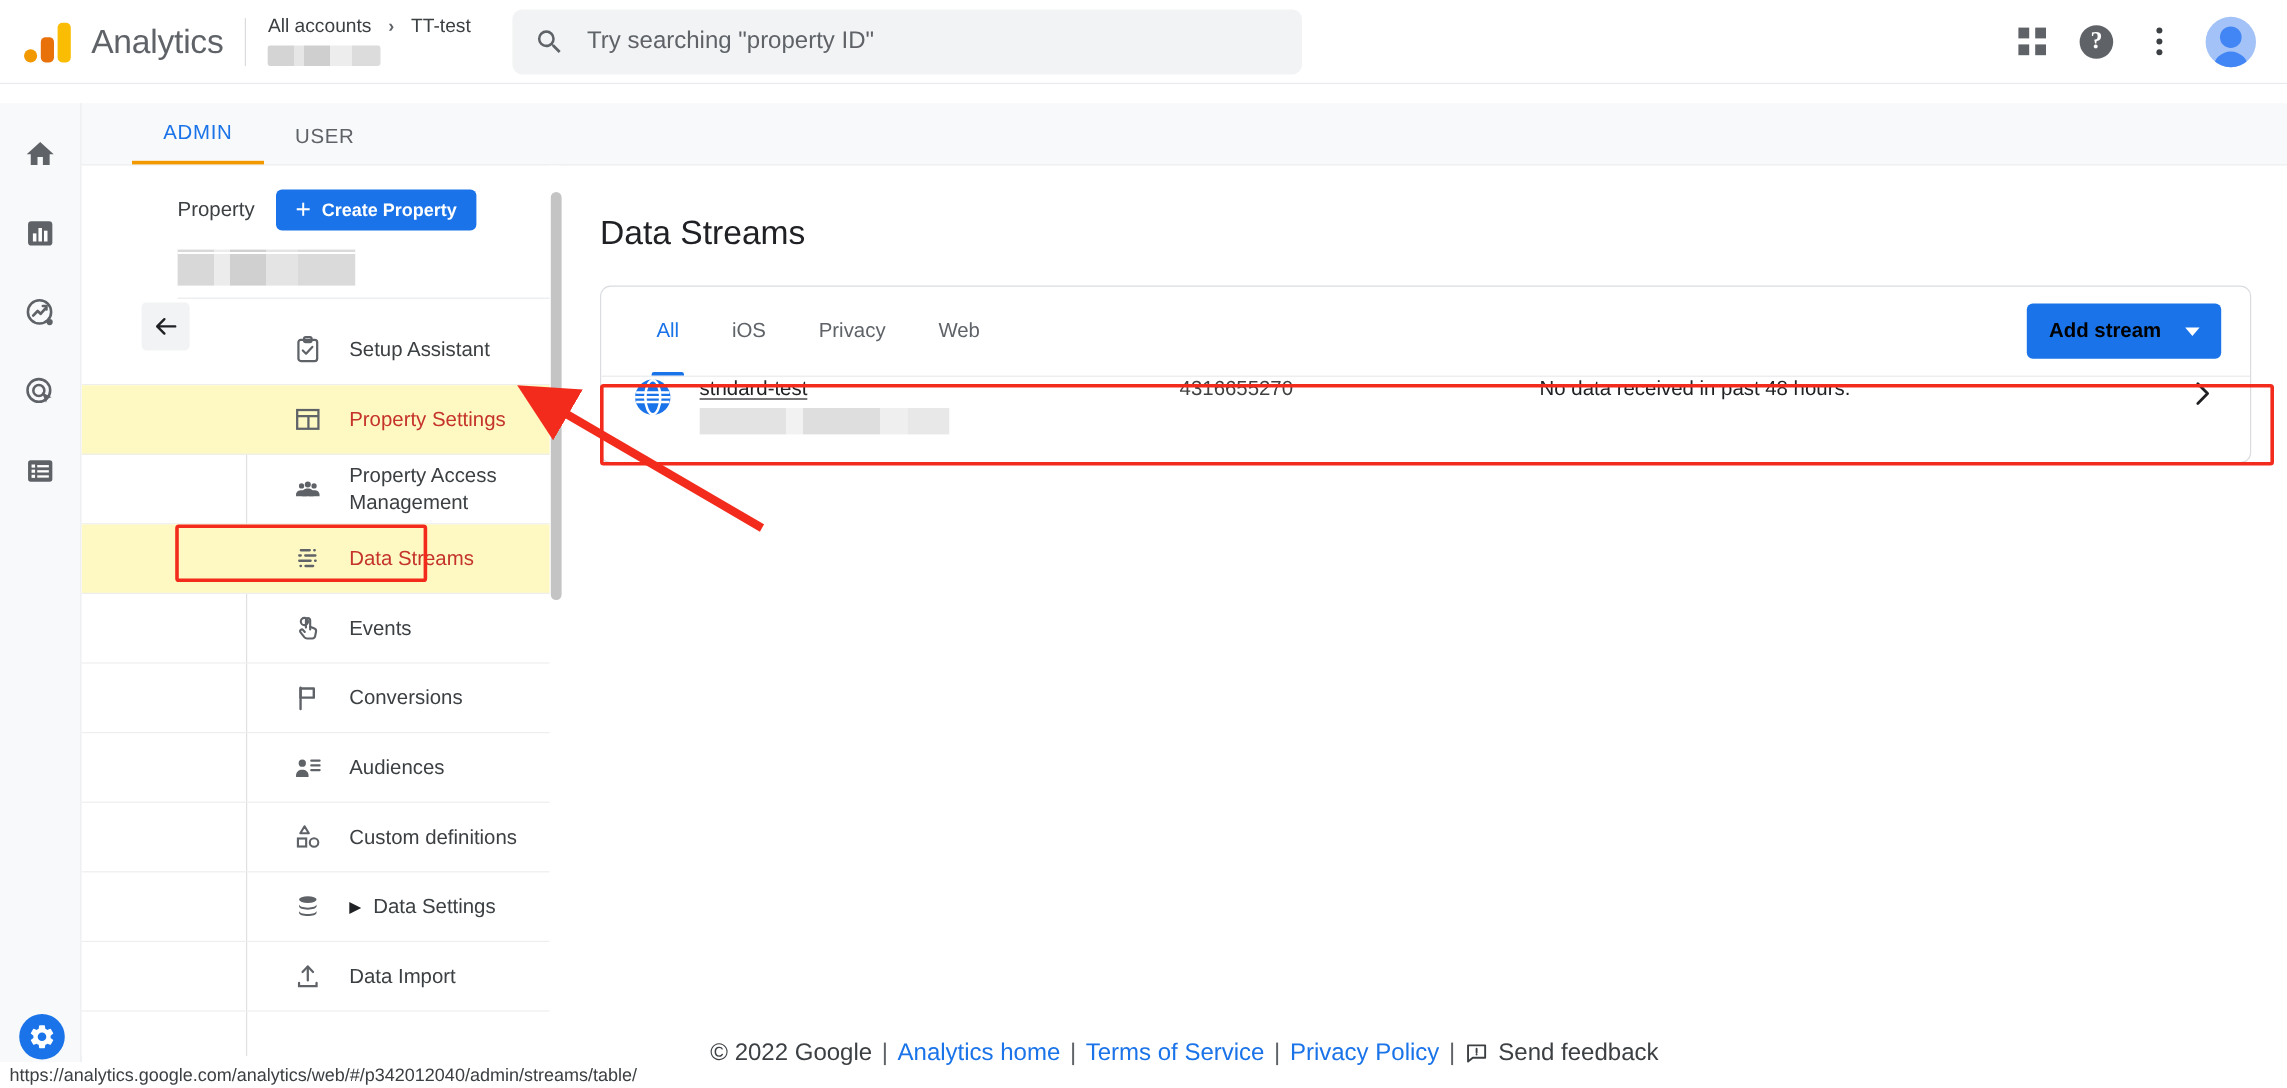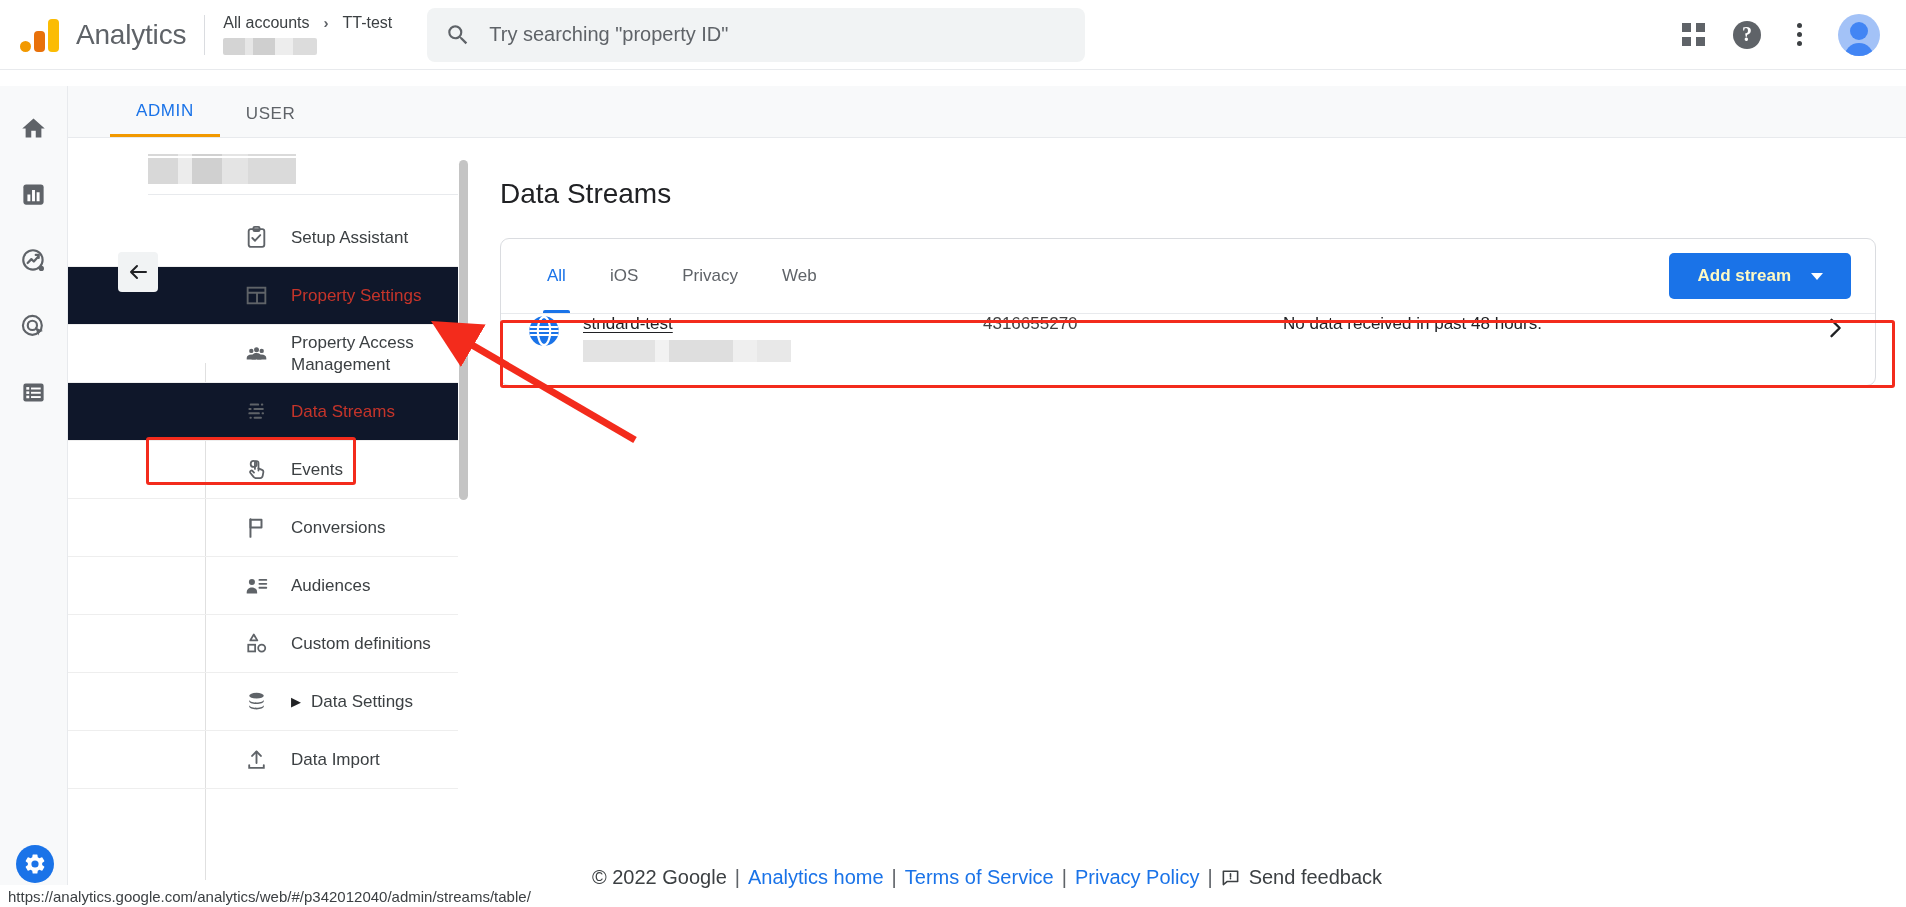--- a/index.html
+++ b/index.html
@@ -120,21 +120,21 @@
   #navspine { position: absolute; top: 225px; left: 137px; width: 1px; height: 517px; background: #e0e0e0; }
 
   #navlist { margin-top: 14px; padding-left: 175px; }
   .navitem {
     position: relative; min-height: 58px; display: flex; align-items: center;
     gap: 22px; padding-right: 20px; cursor: pointer;
     border-bottom: 1px solid #eeeeee; margin-left: -175px; padding-left: 175px;
   }
   .navitem .nicon { width: 26px; height: 26px; flex: 0 0 auto; display: flex; align-items: center; justify-content: center; }
   .navitem .nlabel { font-size: 17px; color: #3c4043; line-height: 1.26; }
-  .navitem.selected { background: #0f172a; }
+  .navitem.selected { background: #fef9c3; }
   .navitem.selected .nlabel { color: #c5342a; }
   .navitem.highlight-red .nlabel { color: #c5342a; }
   .navitem .expander { color: #202124; font-size: 13px; margin-right: -12px; }
 
   
   #ann-nav-box {
     position: absolute; left: 146px; top: 437px; width: 210px; height: 48px;
     border: 3px solid #f32b1c; border-radius: 3px; pointer-events: none; z-index: 6;
   }
 
@@ -162,23 +162,23 @@
   .stream-tab {
     font-size: 17px; color: #5f6368; padding: 0 22px; height: 74px;
     display: flex; align-items: center; cursor: pointer; position: relative;
   }
   .stream-tab.active { color: #1a73e8; }
   .stream-tab.active::after {
     content: ""; position: absolute; bottom: 0; left: 18px; right: 18px;
     height: 3px; background: #1a73e8; border-radius: 2px 2px 0 0;
   }
   #add-stream-btn {
-    margin-left: auto; height: 46px; background: #1a73e8; color: #fef9c3;
+    margin-left: auto; height: 46px; background: #1a73e8; color: #000000;
     border-radius: 5px; display: flex; align-items: center; gap: 20px;
-    padding: 0 28px; font-size: 17px; font-weight: 700; cursor: pointer;
+    padding: 0 18px; font-size: 17px; font-weight: 700; cursor: pointer;
   }
   #add-stream-btn .caret {
     width: 0; height: 0; border-left: 6px solid transparent;
     border-right: 6px solid transparent; border-top: 7px solid #fff;
   }
   #stream-row {
     height: 72px; display: flex; align-items: flex-start; padding: 0 26px;
     border-top: 1px solid #e8eaed; cursor: pointer;
   }
   #stream-globe { width: 34px; height: 34px; flex: 0 0 auto; }
@@ -322,20 +322,27 @@
       </svg>
   </div>
 </div>
 
 <div id="admintabs">
   <div class="admintab active">ADMIN</div>
   <div class="admintab">USER</div>
 </div>
 
 <div id="navcol">
+  <div id="nav-head">
+    <span id="nav-head-label">Property</span>
+    <div id="create-property-btn">
+      <span class="plus">+</span>
+      <span>Create Property</span>
+    </div>
+  </div>
   <div id="prop-redacted"></div>
   <div id="navdivider"></div>
   <div id="navspine"></div>
 
   <div id="navlist">
     <div class="navitem">
       <span class="nicon">
         <svg viewBox="0 0 24 24" width="25" height="25">
           <rect x="4.5" y="4" width="15" height="17" rx="2" fill="none" stroke="#5f6368" stroke-width="1.8"></rect>
           <rect x="9" y="1.8" width="6" height="4" rx="1.3" fill="none" stroke="#5f6368" stroke-width="1.8"></rect>

